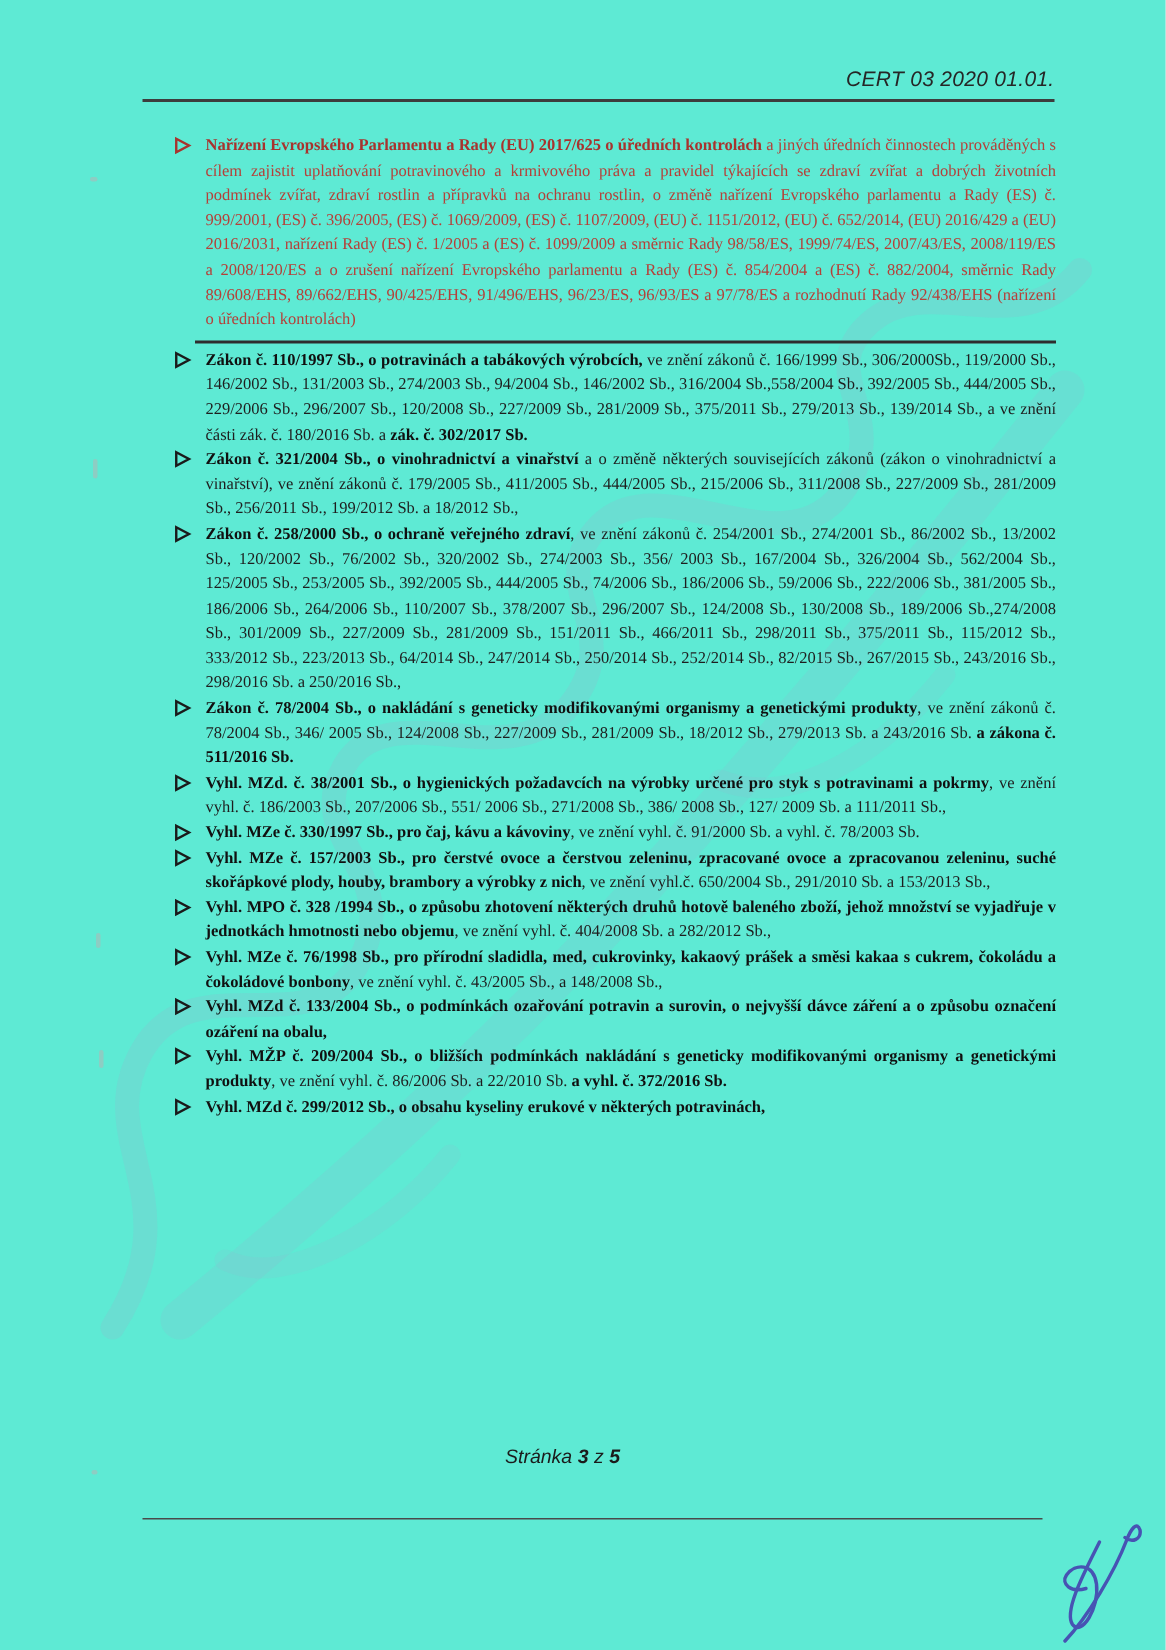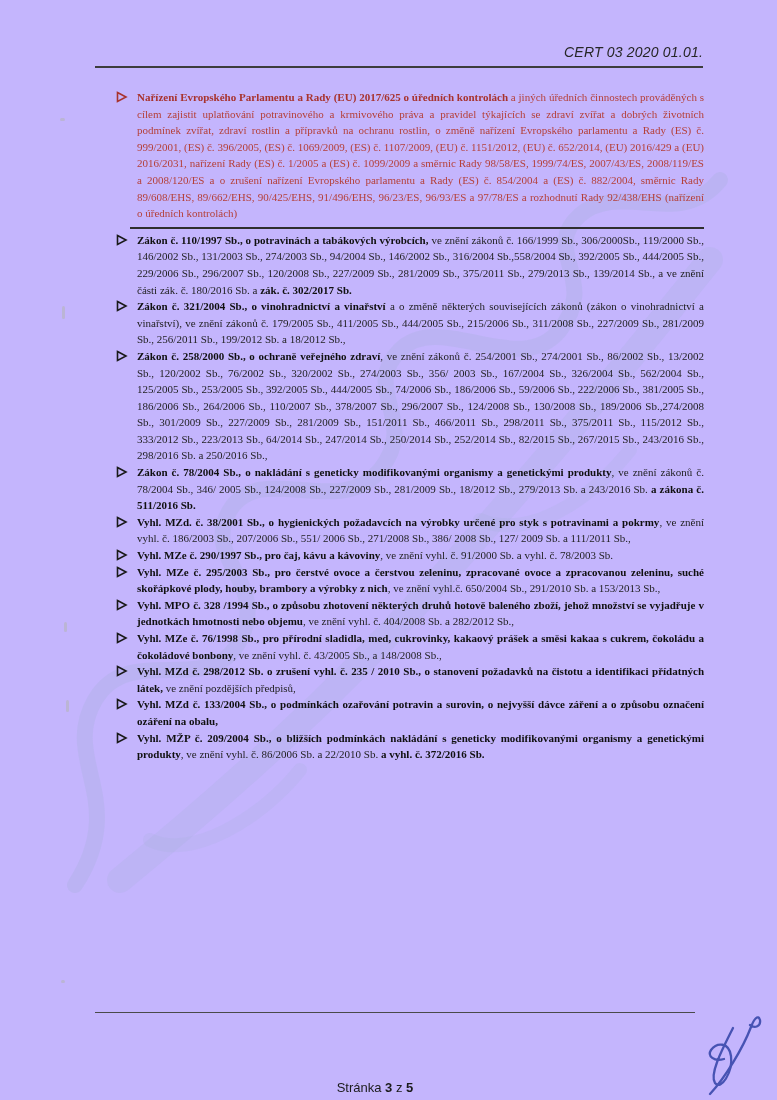--- a/index.html
+++ b/index.html
@@ -1,16 +1,16 @@
 <!DOCTYPE html>
 <html><head>
 <meta charset="utf-8">
 <style>
   html,body{margin:0;padding:0;background:#e8e8e8;}
-  .page{position:relative;width:777px;height:1100px;background:#c4b5fd;overflow:hidden;
+  .page{position:relative;width:777px;height:1100px;background:#5eead4;overflow:hidden;
         font-family:"Liberation Serif", serif;}
   .watermark{position:absolute;left:0;top:0;z-index:0;pointer-events:none;}
   .speck{position:absolute;background:#b5b5b5;opacity:.55;border-radius:2px;}
 
   .doc-code{position:absolute;top:44px;right:74px;z-index:2;
             font-family:"Liberation Sans", sans-serif;font-style:italic;
             font-size:14px;color:#262626;letter-spacing:.2px;}
   .header-rule{position:absolute;top:66px;left:95px;width:608px;
                border-top:2px solid #3d3d3d;z-index:2;}
 
@@ -18,22 +18,22 @@
            font-size:11px;line-height:16.6px;color:#1e1e1e;}
   .item{position:relative;padding-left:24px;text-align:justify;}
   .bullet{position:absolute;left:3px;top:2px;}
   .item b{color:#101010;}
   .red{color:#b54039;}
   .red b{color:#a8332e;}
   .sep-rule{border-top:2px solid #2e2e2e;margin:5px 0 3px 17px;}
 
   .footer-rule{position:absolute;top:1012px;left:95px;width:600px;
                border-top:1.5px solid #4a4a4a;z-index:2;}
-  .footer-text{position:absolute;top:1080px;left:0;width:750px;text-align:center;
-               font-family:"Liberation Sans", sans-serif;font-size:13px;color:#1b1b1b;z-index:2;}
+  .footer-text{position:absolute;top:963px;left:0;width:750px;text-align:center;
+               font-family:"Liberation Sans", sans-serif;font-size:13px;color:#1b1b1b;z-index:2;font-style:italic;}
   .footer-text b{font-weight:bold;}
   .signature{position:absolute;top:1000px;right:6px;z-index:3;}
 </style>
 </head>
 <body>
 
 <div class="page">
 
   <svg class="watermark" width="777" height="1100" viewBox="0 0 777 1100">
     <g fill="none" stroke="#9db1cc" stroke-linecap="round" stroke-linejoin="round">
@@ -97,65 +97,65 @@
       <span class="bullet"><svg width="12" height="12" viewBox="0 0 12 12">
             <polygon points="1.5,1.5 10,6 1.5,10.5" fill="none" stroke="#1a1a1a" stroke-width="1.6"></polygon>
           </svg></span>
       <b>Vyhl. MZd. č. 38/2001 Sb., o hygienických požadavcích na výrobky určené pro styk s potravinami a pokrmy</b><span>, ve znění vyhl. č. 186/2003 Sb., 207/2006 Sb., 551/ 2006 Sb., 271/2008 Sb., 386/ 2008 Sb., 127/ 2009 Sb. a 111/2011 Sb.,</span><b></b>
     </div>
 
     <div class="item">
       <span class="bullet"><svg width="12" height="12" viewBox="0 0 12 12">
             <polygon points="1.5,1.5 10,6 1.5,10.5" fill="none" stroke="#1a1a1a" stroke-width="1.6"></polygon>
           </svg></span>
-      <b>Vyhl. MZe č. 290/1997 Sb., pro čaj, kávu a kávoviny</b><span>, ve znění vyhl. č. 91/2000 Sb. a vyhl. č. 78/2003 Sb.</span><b></b>
+      <b>Vyhl. MZe č. 330/1997 Sb., pro čaj, kávu a kávoviny</b><span>, ve znění vyhl. č. 91/2000 Sb. a vyhl. č. 78/2003 Sb.</span><b></b>
     </div>
 
     <div class="item">
       <span class="bullet"><svg width="12" height="12" viewBox="0 0 12 12">
             <polygon points="1.5,1.5 10,6 1.5,10.5" fill="none" stroke="#1a1a1a" stroke-width="1.6"></polygon>
           </svg></span>
-      <b>Vyhl. MZe č. 295/2003 Sb., pro čerstvé ovoce a čerstvou zeleninu, zpracované ovoce a zpracovanou zeleninu, suché skořápkové plody, houby, brambory a výrobky z nich</b><span>, ve znění vyhl.č. 650/2004 Sb., 291/2010 Sb. a 153/2013 Sb.,</span><b></b>
+      <b>Vyhl. MZe č. 157/2003 Sb., pro čerstvé ovoce a čerstvou zeleninu, zpracované ovoce a zpracovanou zeleninu, suché skořápkové plody, houby, brambory a výrobky z nich</b><span>, ve znění vyhl.č. 650/2004 Sb., 291/2010 Sb. a 153/2013 Sb.,</span><b></b>
     </div>
 
     <div class="item">
       <span class="bullet"><svg width="12" height="12" viewBox="0 0 12 12">
             <polygon points="1.5,1.5 10,6 1.5,10.5" fill="none" stroke="#1a1a1a" stroke-width="1.6"></polygon>
           </svg></span>
       <b>Vyhl. MPO č. 328 /1994 Sb., o způsobu zhotovení některých druhů hotově baleného zboží, jehož množství se vyjadřuje v jednotkách hmotnosti nebo objemu</b><span>, ve znění vyhl. č. 404/2008 Sb. a 282/2012 Sb.,</span><b></b>
     </div>
 
     <div class="item">
       <span class="bullet"><svg width="12" height="12" viewBox="0 0 12 12">
             <polygon points="1.5,1.5 10,6 1.5,10.5" fill="none" stroke="#1a1a1a" stroke-width="1.6"></polygon>
           </svg></span>
       <b>Vyhl. MZe č. 76/1998 Sb., pro přírodní sladidla, med, cukrovinky, kakaový prášek a směsi kakaa s cukrem, čokoládu a čokoládové bonbony</b><span>, ve znění vyhl. č. 43/2005 Sb., a 148/2008 Sb.,</span><b></b>
     </div>
 
-    <div class="item">
-      <span class="bullet"><svg width="12" height="12" viewBox="0 0 12 12">
-            <polygon points="1.5,1.5 10,6 1.5,10.5" fill="none" stroke="#1a1a1a" stroke-width="1.6"></polygon>
-          </svg></span>
-      <b>Vyhl. MZd č. 298/2012 Sb. o zrušení vyhl. č. 235 / 2010 Sb., o stanovení požadavků na čistotu a identifikaci přídatných látek,</b><span> ve znění pozdějších předpisů,</span><b></b>
-    </div>
 
     <div class="item">
       <span class="bullet"><svg width="12" height="12" viewBox="0 0 12 12">
             <polygon points="1.5,1.5 10,6 1.5,10.5" fill="none" stroke="#1a1a1a" stroke-width="1.6"></polygon>
           </svg></span>
       <b>Vyhl. MZd č. 133/2004 Sb., o podmínkách ozařování potravin a surovin, o nejvyšší dávce záření a o způsobu označení ozáření na obalu,</b><span></span><b></b>
     </div>
 
     <div class="item">
       <span class="bullet"><svg width="12" height="12" viewBox="0 0 12 12">
             <polygon points="1.5,1.5 10,6 1.5,10.5" fill="none" stroke="#1a1a1a" stroke-width="1.6"></polygon>
           </svg></span>
       <b>Vyhl. MŽP č. 209/2004 Sb., o bližších podmínkách nakládání s geneticky modifikovanými organismy a genetickými produkty</b><span>, ve znění vyhl. č. 86/2006 Sb. a 22/2010 Sb. </span><b>a vyhl. č. 372/2016 Sb.</b>
     </div>
 
+    <div class="item">
+      <span class="bullet"><svg width="12" height="12" viewBox="0 0 12 12">
+            <polygon points="1.5,1.5 10,6 1.5,10.5" fill="none" stroke="#1a1a1a" stroke-width="1.6"></polygon>
+          </svg></span>
+      <b>Vyhl. MZd č. 299/2012 Sb., o obsahu kyseliny erukové v některých potravinách,</b><span></span><b></b>
+    </div>
 
   </div>
 
   <div class="footer-rule"></div>
   <div class="footer-text">
     <span>Stránka</span>
     <b>3</b>
     <span>z</span>
     <b>5</b>
   </div>

